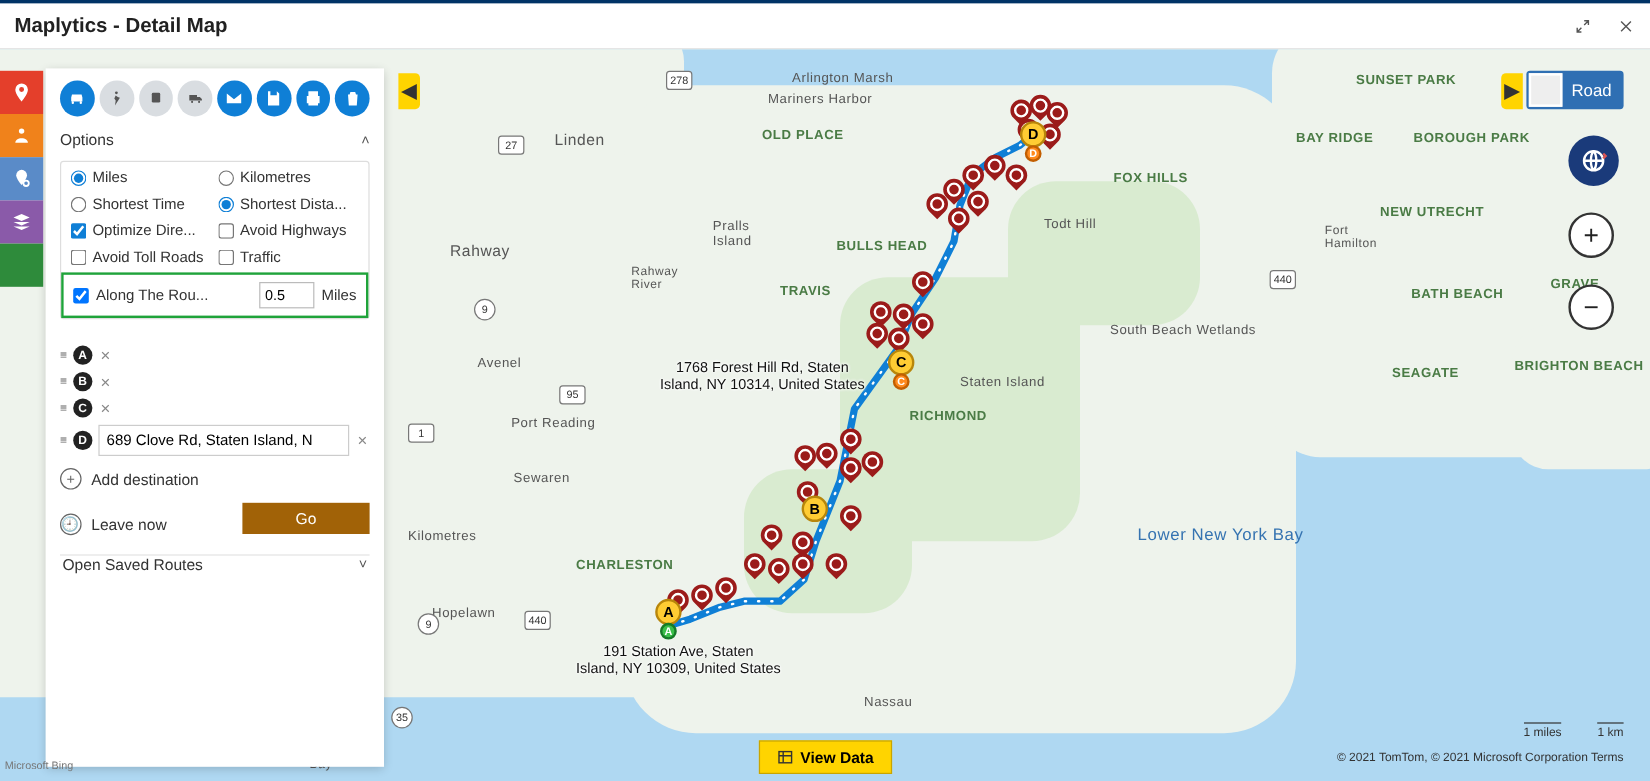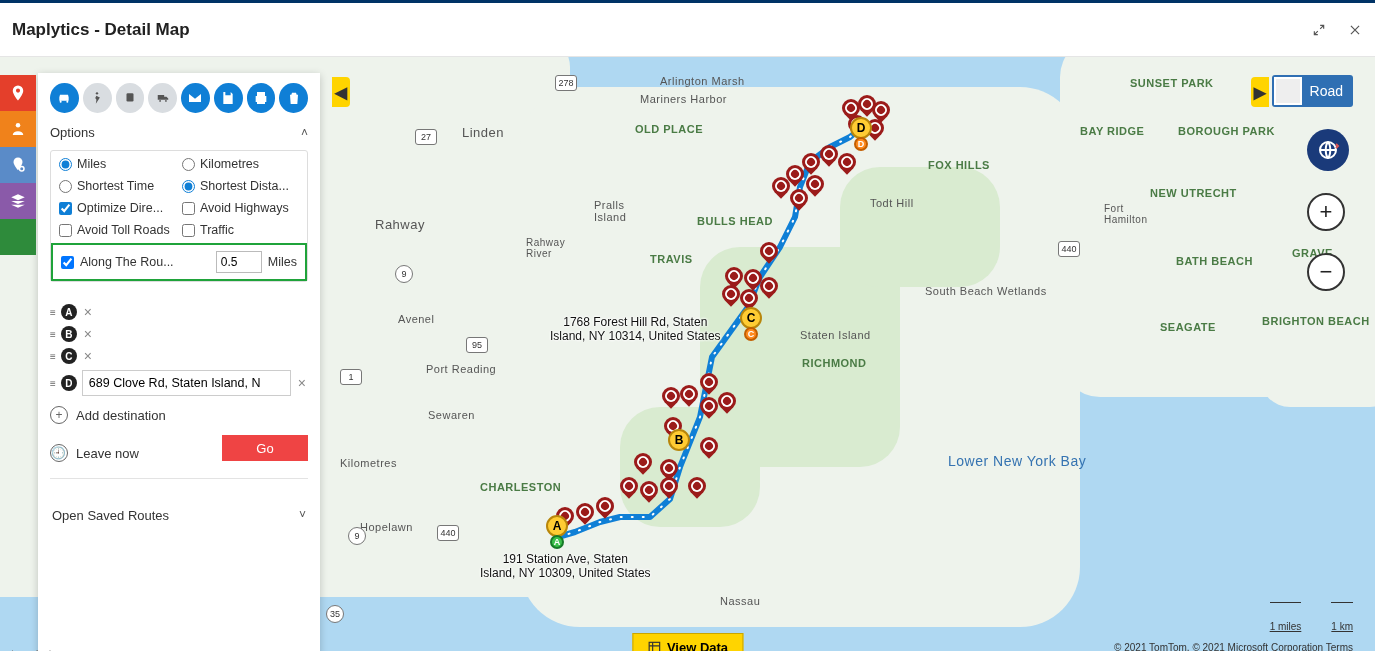--- a/index.html
+++ b/index.html
@@ -1,19 +1,19 @@
 <!DOCTYPE html>
 <html><head>
 <meta charset="utf-8">
 <style>
   * { box-sizing: border-box; margin: 0; padding: 0; font-family: "Segoe UI", Arial, sans-serif; }
   html, body { width: 1375px; height: 651px; overflow: hidden; background: #fff; }
   .top-border { height: 3px; background: #003366; }
   .titlebar {
-    height: 54px; display: flex; align-items: center; justify-content: space-between;
+    height: 38px; display: flex; align-items: center; justify-content: space-between;
     padding: 0 12px; border-bottom: 1px solid #e5e5e5; background: #fff;
   }
   .titlebar h1 { font-size: 17px; font-weight: 600; color: #212121; }
   .titlebar .tb-icons { display: flex; gap: 20px; color: #555; }
   .titlebar .tb-icons span { width: 16px; height: 16px; display: inline-flex; align-items: center; justify-content: center; cursor: pointer; }
 
   .workspace {
     position: relative; width: 1375px; height: 610px;
     background: linear-gradient(180deg, #e9f0e6 0%, #ecf2ea 35%, #aed8f3 75%, #aed8f3 100%);
   }
@@ -61,21 +61,21 @@
     width: 38px; height: 38px; border-radius: 50%; background: #fff; border: 2px solid #333;
     display: flex; align-items: center; justify-content: center; cursor: pointer; font-size: 22px; color: #222;
   }
   .globe-btn {
     width: 42px; height: 42px; border-radius: 50%; background: #1a3a7a; color: #fff;
     display: flex; align-items: center; justify-content: center; font-weight: bold;
   }
 
   
   .scale { position: absolute; right: 22px; bottom: 35px; font-size: 10px; color: #333; display:flex; gap:30px; z-index: 40;}
-  .scale .seg { border-top: 1px solid #333; padding-top:18px;text-decoration:underline; }
+  .scale .seg { border-top: 1px solid #333; padding-top:2px; }
   .attrib { position: absolute; right: 22px; bottom: 14px; font-size: 10px; color: #333; z-index: 40;}
   .bing-logo { position: absolute; left: 4px; bottom: 8px; font-size: 9px; color: #777; z-index: 40; line-height:1;}
 
   
   .view-data {
     position: absolute; left: 50%; transform: translateX(-50%); bottom: 6px;
     background: #ffd400; border: 1px solid #c9a500; height: 28px; padding: 0 14px;
     display: flex; align-items: center; gap: 6px; font-size: 13px; font-weight: 600;
     cursor: pointer; z-index: 50;
   }
@@ -129,26 +129,26 @@
     flex: 1; height: 26px; border: 1px solid #ccc; padding: 0 6px; font-size: 12.5px;
     white-space: nowrap; overflow: hidden; text-overflow: ellipsis;
   }
   .wp-x { color: #888; cursor: pointer; padding: 0 2px; font-size: 14px; }
 
   .add-dest, .leave-now { display: flex; align-items: center; gap: 8px; font-size: 13px; color: #333; margin-top: 10px; }
   .add-dest .plus, .leave-now .clk {
     width: 18px; height: 18px; border-radius: 50%; border: 1.2px solid #666; display: inline-flex; align-items: center; justify-content: center; font-size: 12px; color:#666;
   }
   .go-btn {
-    background: #ef4444; color: #fff; width: 86px; height: 26px; border: none; font-size: 13px;
+    background: #a16207; color: #fff; width: 106px; height: 26px; border: none; font-size: 13px;
     cursor: pointer; margin-left: auto;
   }
   .go-row { display: flex; align-items: center; margin-top: 10px; }
   .saved-routes {
-    border-top: 1px solid #e3e3e3; margin-top: 16px; padding: 29px 2px 0;
+    border-top: 1px solid #e3e3e3; margin-top: 16px; padding: 0 2px 0;
     display: flex; justify-content: space-between; font-size: 13px; color: #333; cursor: pointer;
   }
 
   
   .mlabel { position: absolute; font-size: 11px; color: #4a7b45; letter-spacing: .5px; z-index: 5; text-transform: uppercase; font-weight:600;}
   .mlabel.water { color: #3573b1; background: transparent; text-transform: none; font-weight: normal; font-size: 13px;}
   .mlabel.dark { color: #555; text-transform: none; font-weight: normal;}
 
   
   .route-svg { position: absolute; inset:0; z-index: 8; }
@@ -227,21 +227,21 @@
     <span class="mlabel dark" style="left:870px;top:140px;">Todt Hill</span>
     <span class="mlabel" style="left:928px;top:102px;">FOX HILLS</span>
     <span class="mlabel dark" style="left:375px;top:160px; font-size:13px;">Rahway</span>
     <span class="mlabel dark" style="left:526px;top:180px; white-space:pre; font-size:10px;">Rahway
 River</span>
     <span class="mlabel" style="left:650px;top:196px;">TRAVIS</span>
     <span class="mlabel dark" style="left:398px;top:256px;">Avenel</span>
     <span class="mlabel dark" style="left:426px;top:306px;">Port Reading</span>
     <span class="mlabel dark" style="left:428px;top:352px;">Sewaren</span>
     <span class="mlabel dark" style="left:800px;top:272px;">Staten Island</span>
-    <span class="mlabel" style="left:802px;top:300px;">RICHMOND</span>
+    <span class="mlabel" style="left:758px;top:300px;">RICHMOND</span>
     <span class="mlabel dark" style="left:925px;top:228px;">South Beach Wetlands</span>
     <span class="mlabel" style="left:480px;top:424px;">CHARLESTON</span>
     <span class="mlabel dark" style="left:360px;top:464px;">Hopelawn</span>
     <span class="mlabel dark" style="left:720px;top:538px;">Nassau</span>
     <span class="mlabel dark" style="left:258px;top:580px; white-space:pre; font-size:10px;">Raritan
 Bay</span>
     <span class="mlabel" style="left:1130px;top:20px;">SUNSET PARK</span>
     <span class="mlabel" style="left:1080px;top:68px;">BAY RIDGE</span>
     <span class="mlabel" style="left:1178px;top:68px;">BOROUGH PARK</span>
     <span class="mlabel" style="left:1150px;top:130px;">NEW UTRECHT</span>

